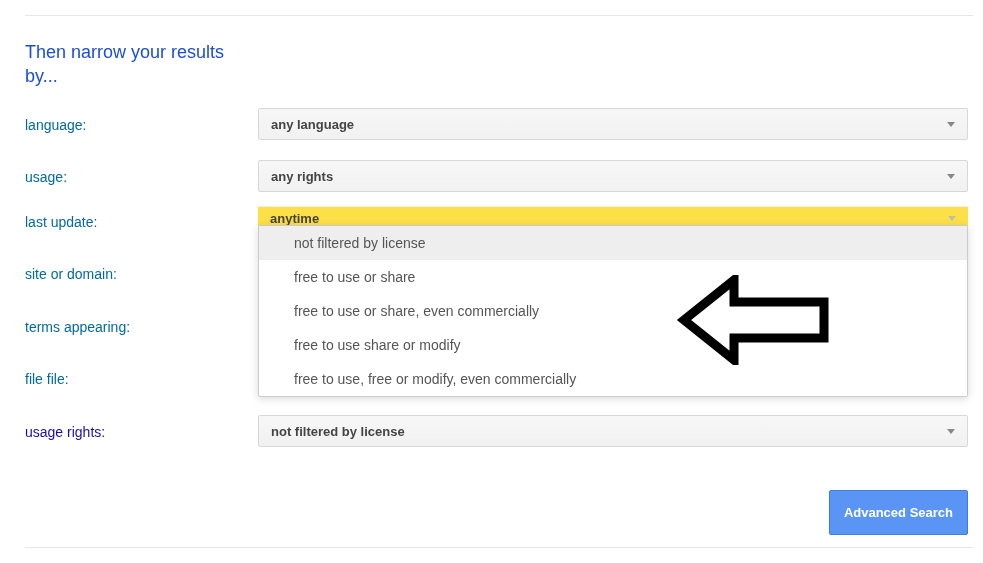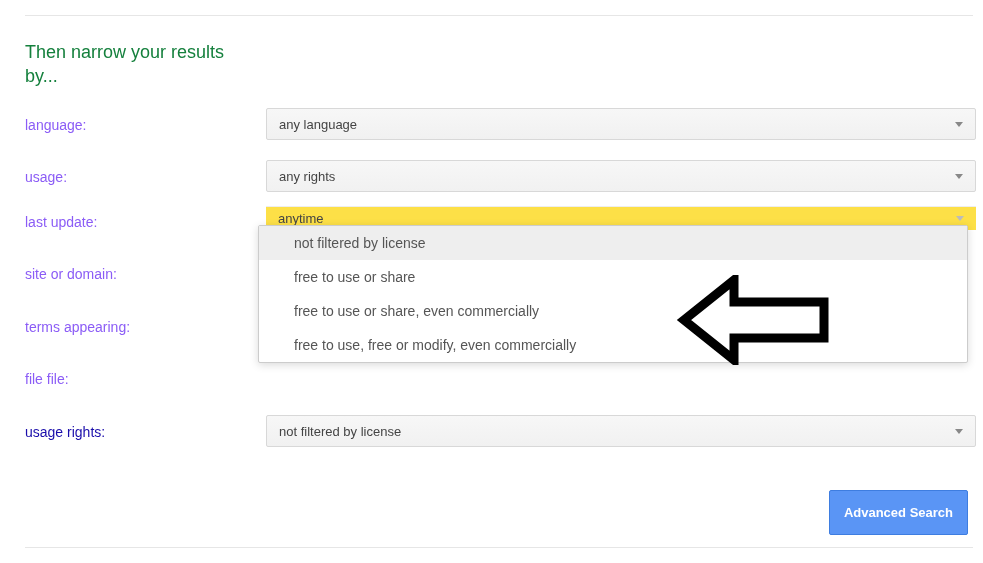--- a/index.html
+++ b/index.html
@@ -25,45 +25,45 @@
       right: 10px;
       height: 1px;
       background: #e6e6e6;
     }
     .section-heading {
       position: absolute;
       top: 40px;
       left: 25px;
       width: 210px;
       font-size: 18px;
-      color: #15803d;
+      color: #1d4ed8;
       line-height: 1.35;
       font-weight: 400;
     }
     .field-label {
       position: absolute;
       left: 25px;
       font-size: 14px;
-      color: #8b5cf6;
+      color: #0369a1;
     }
     .field-label.active {
       color: #1a0dab;
       text-align: center;
     }
     .select {
       position: absolute;
-      left: 266px;
+      left: 258px;
       width: 710px;
       height: 32px;
       background: linear-gradient(#f7f7f7, #f1f1f1);
       border: 1px solid #d8d8d8;
       border-radius: 2px;
       padding: 0 12px;
       font-size: 13px;
-      font-weight: normal;
+      font-weight: bold;
       color: #444;
       display: flex;
       align-items: center;
       justify-content: space-between;
       cursor: pointer;
     }
     .select.slim {
       height: 24px;
       background: #fde047;
       border-left: none;
@@ -156,20 +156,21 @@
 <div class="field-label active" style="top:424px">usage rights:</div>
 <div class="select" style="top:415px">
   <span>not filtered by license</span>
   <span class="caret"></span>
 </div>
 
 <div class="dropdown">
   <div class="dropdown-item selected">not filtered by license</div>
   <div class="dropdown-item">free to use or share</div>
   <div class="dropdown-item">free to use or share, even commercially</div>
+  <div class="dropdown-item">free to use share or modify</div>
   <div class="dropdown-item">free to use, free or modify, even commercially</div>
 </div>
 
 <div class="arrow-annotation">
   <svg width="160" height="90" viewBox="0 0 160 90">
     <polygon points="10,45 60,5 60,27 150,27 150,63 60,63 60,85" fill="#fff" stroke="#000" stroke-width="9" stroke-linejoin="miter"></polygon>
   </svg>
 </div>
 
 <button class="adv-button">Advanced Search</button>

